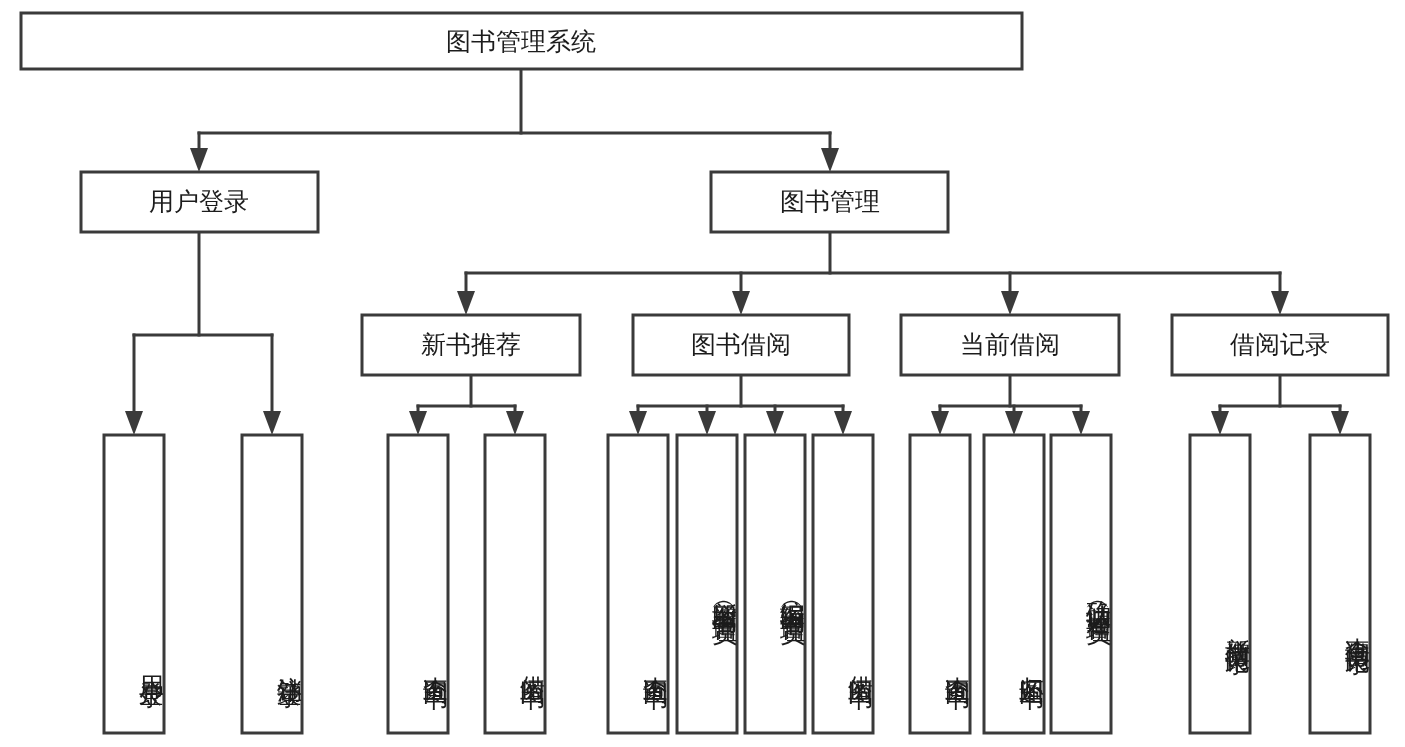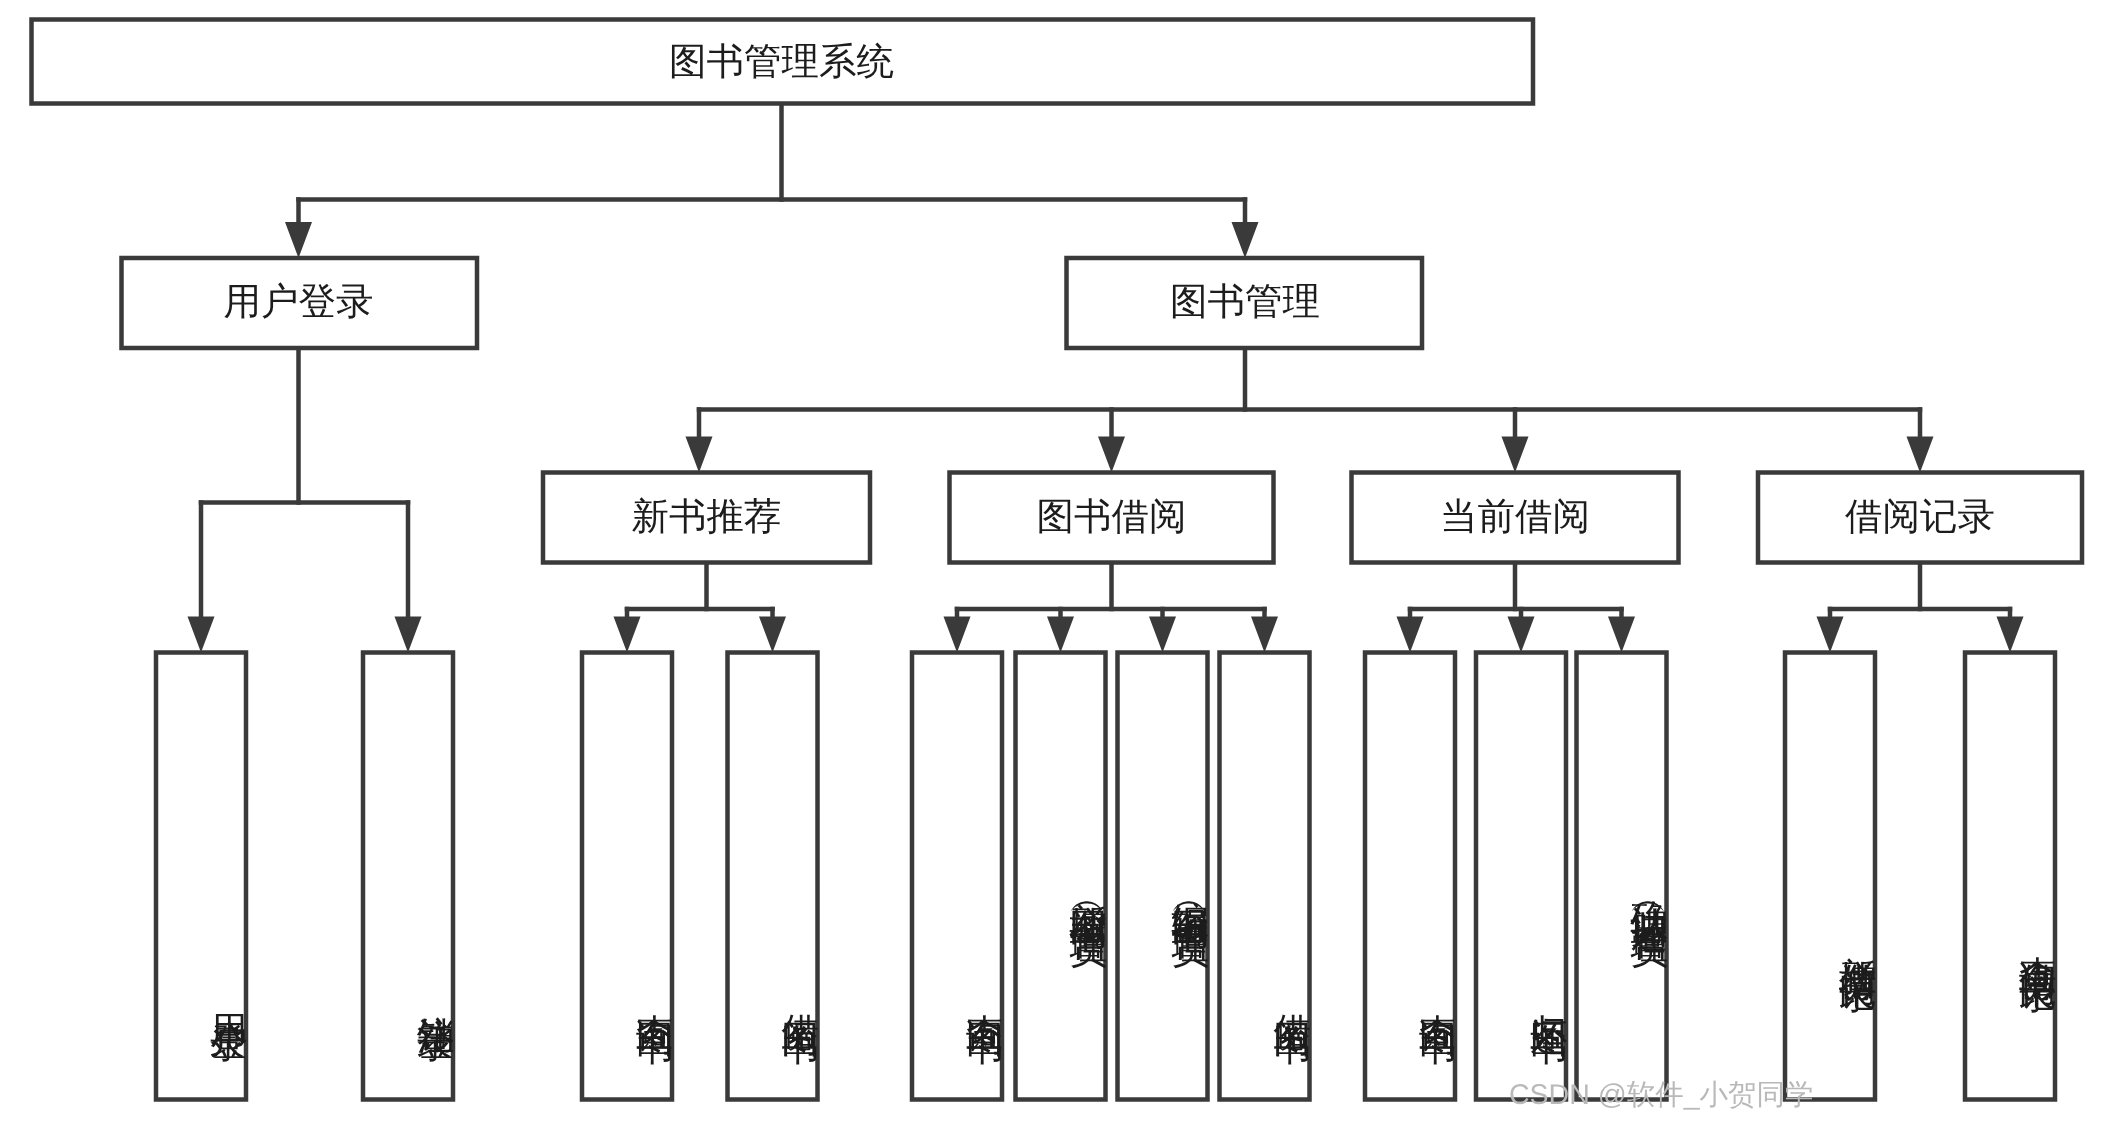--- a/index.html
+++ b/index.html
@@ -210,14 +210,13 @@
   <div class="node-label-v" style="left:608px; top:435px; width:60px; height:298px; padding-top:78px;">查询图书</div>
   <div class="node-label-v" style="left:677px; top:435px; width:60px; height:298px; padding-top:10px;">新增图书（管理员）</div>
   <div class="node-label-v" style="left:745px; top:435px; width:60px; height:298px; padding-top:10px;">编辑图书（管理员）</div>
   <div class="node-label-v" style="left:813px; top:435px; width:60px; height:298px; padding-top:78px;">借阅图书</div>
   <div class="node-label-v" style="left:910px; top:435px; width:60px; height:298px; padding-top:78px;">查询图书</div>
   <div class="node-label-v" style="left:984px; top:435px; width:60px; height:298px; padding-top:78px;">归还图书</div>
   <div class="node-label-v" style="left:1051px; top:435px; width:60px; height:298px; padding-top:10px;">确认归还（管理员）</div>
   <div class="node-label-v" style="left:1190px; top:435px; width:60px; height:298px; padding-top:42px;">新增借阅记录</div>
   <div class="node-label-v" style="left:1310px; top:435px; width:60px; height:298px; padding-top:42px;">查询借阅记录</div>
 
-  <div class="watermark">CSDN @软件_小贺同学</div>
 </div>
 
 </body></html>

